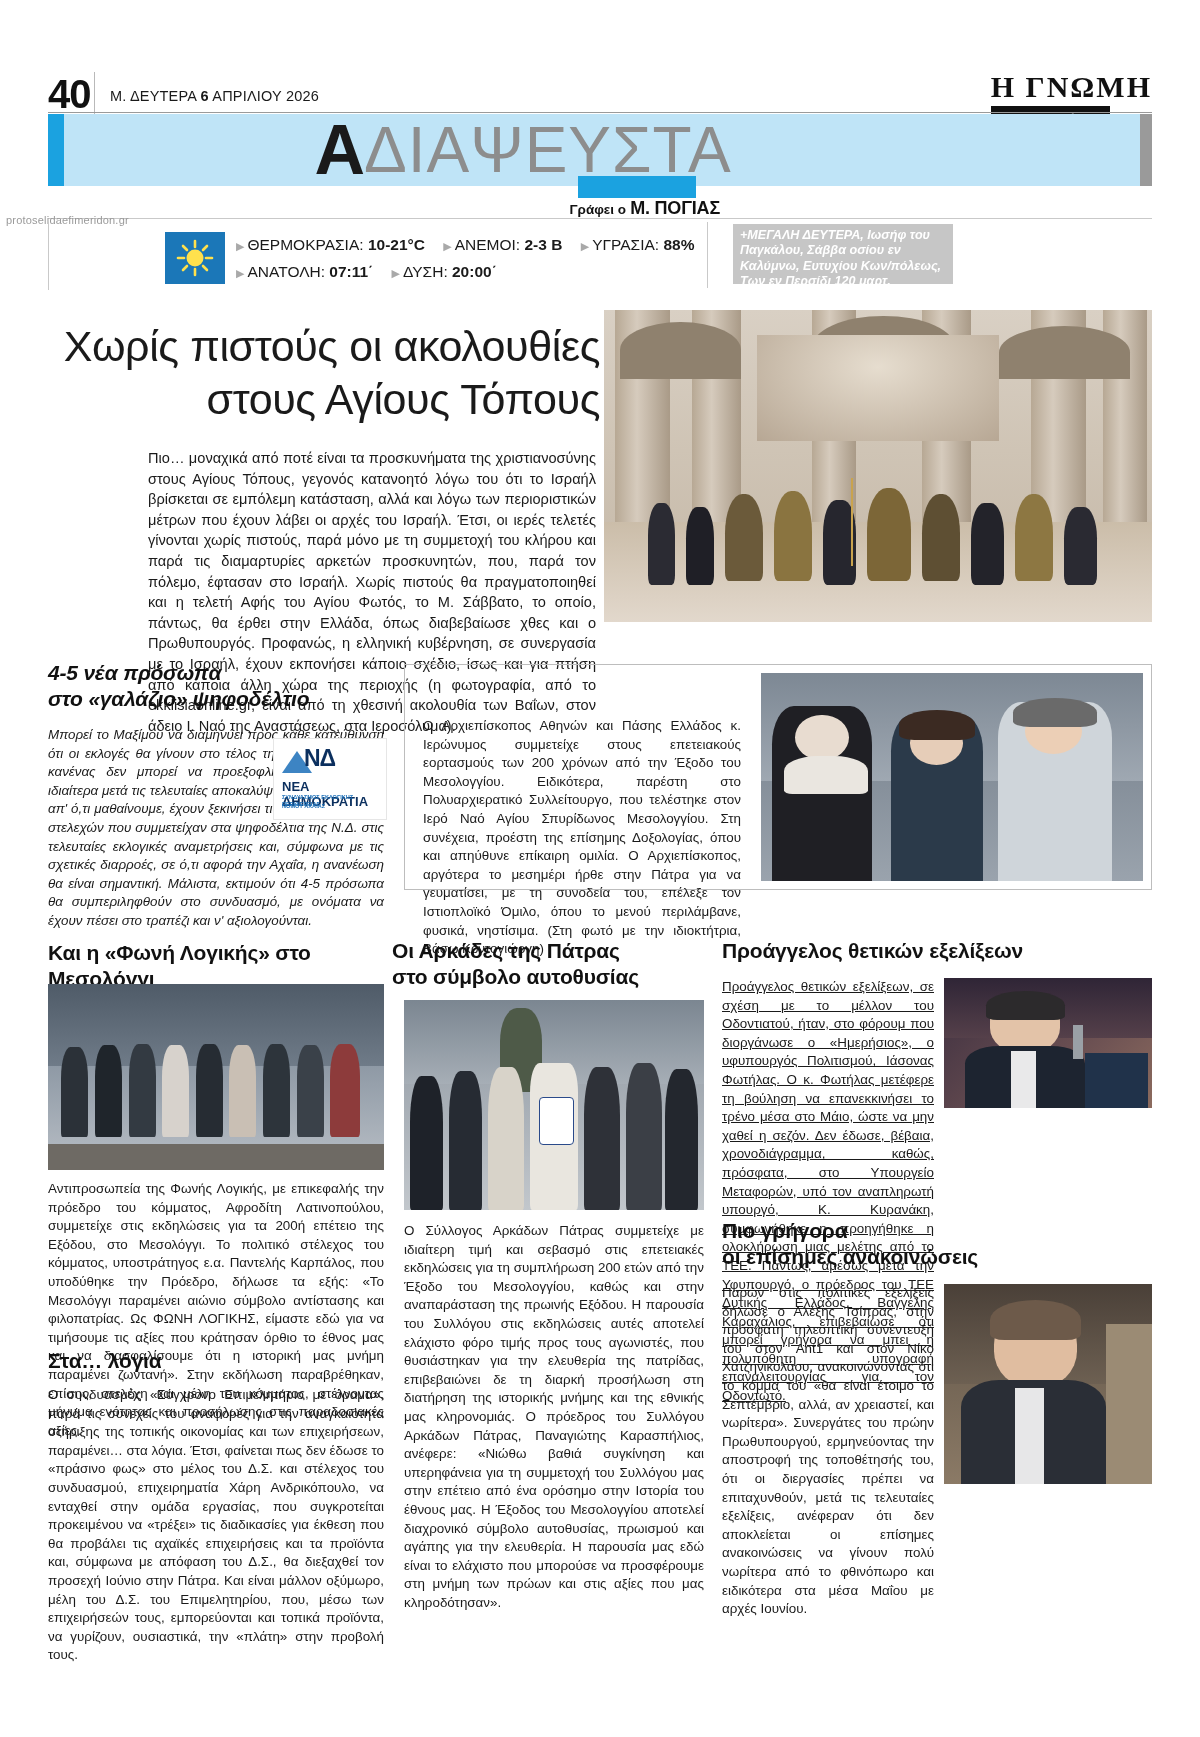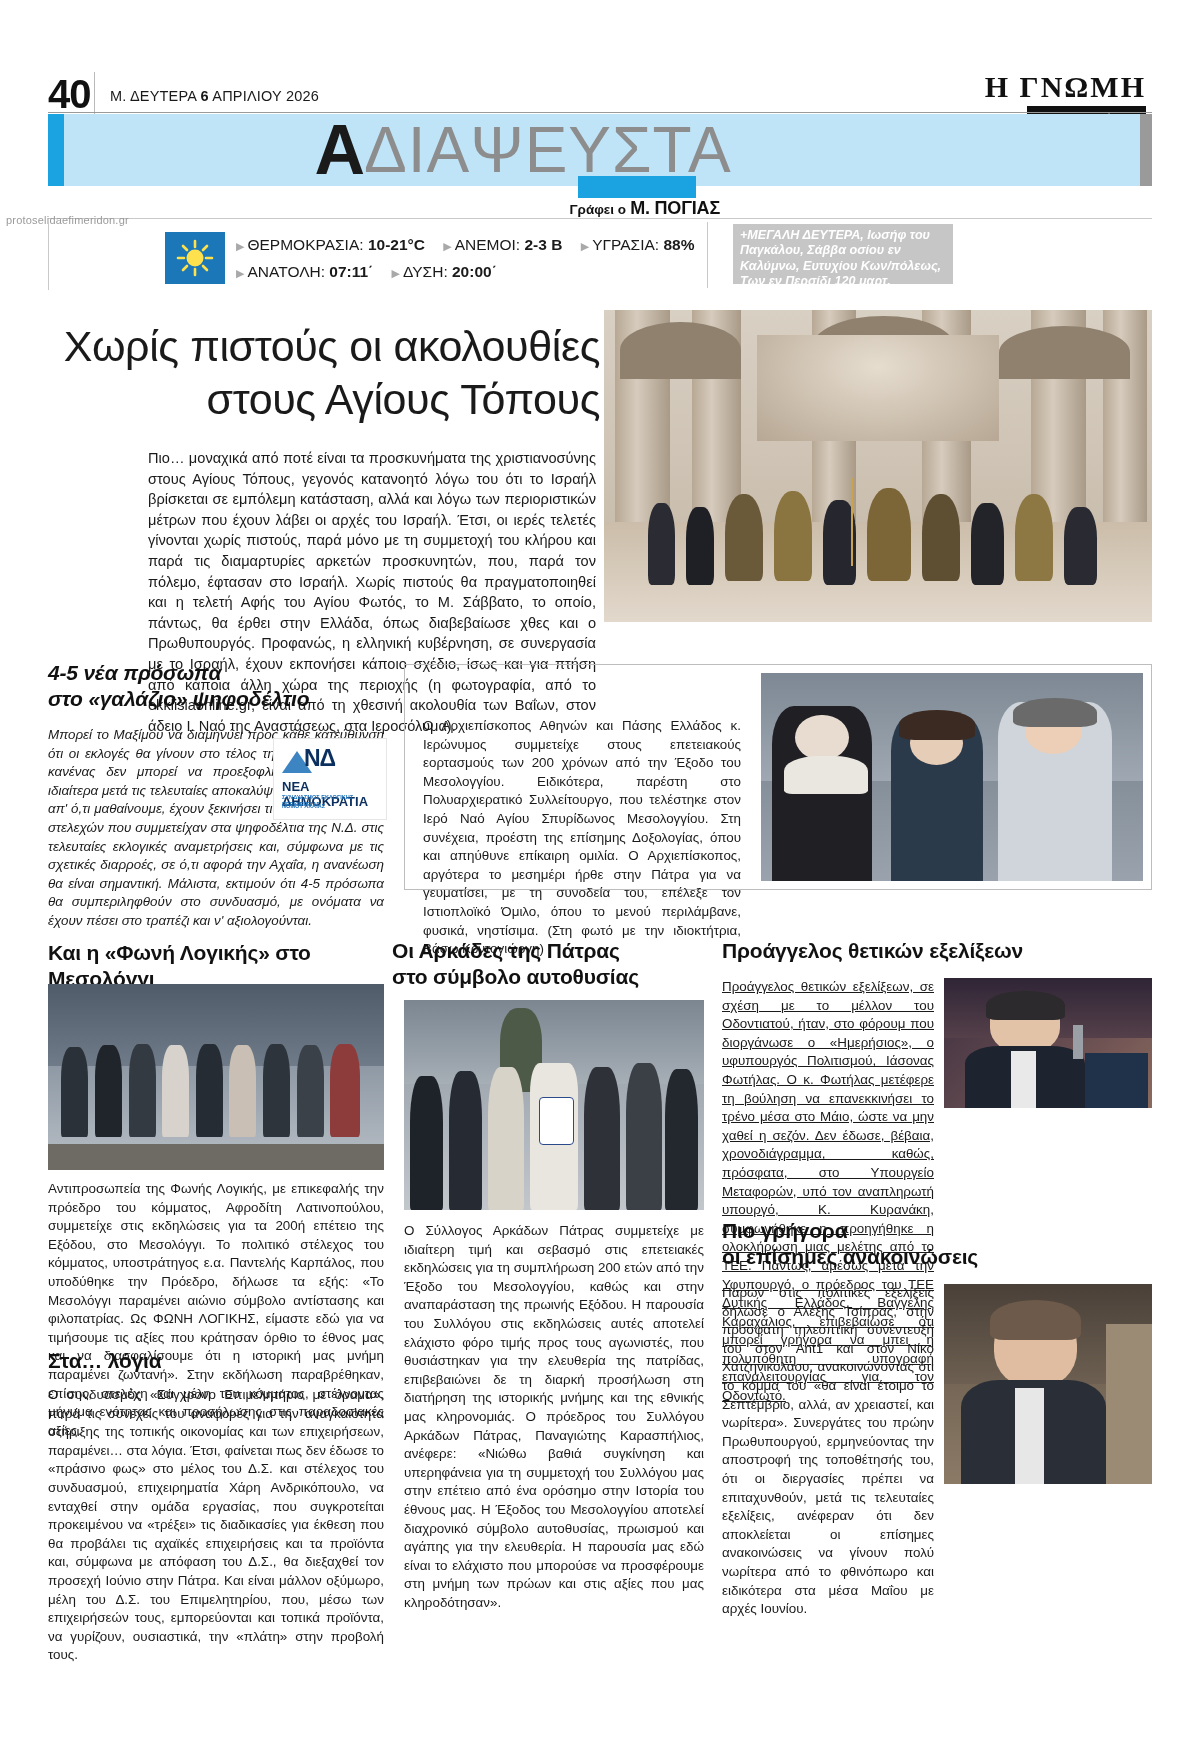--- a/index.html
+++ b/index.html
@@ -21,21 +21,21 @@
     font-family:"Liberation Sans",sans-serif;color:#111;
     line-height:40px;
   }
   .folio-rule{position:absolute;left:46px;top:-6px;width:1px;height:42px;background:#b9b9b9;}
   .dateline{
     position:absolute;left:62px;top:10px;
     font-size:14.5px;letter-spacing:.2px;color:#1a1a1a;
   }
   .dateline b{font-weight:700;}
   .masthead{
-    position:absolute;right:6px;top:-6px;text-align:right;
+    position:absolute;right:0;top:-6px;text-align:left;
   }
   .masthead .mh-name{
     font-family:"Liberation Serif","DejaVu Serif",serif;
     font-weight:700;font-size:30px;letter-spacing:2px;color:#111;
     line-height:30px;
   }
   .masthead .mh-url{
     display:inline-block;background:#111;color:#fff;
     font-size:13px;font-weight:700;letter-spacing:.3px;
     padding:3px 9px 4px 9px;margin-top:4px;

